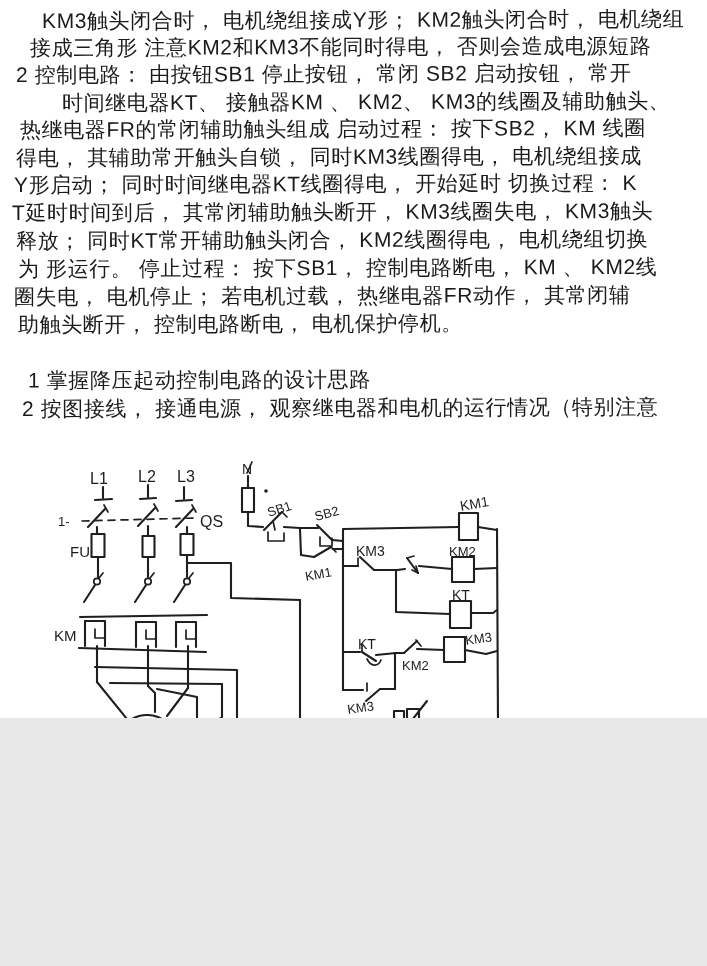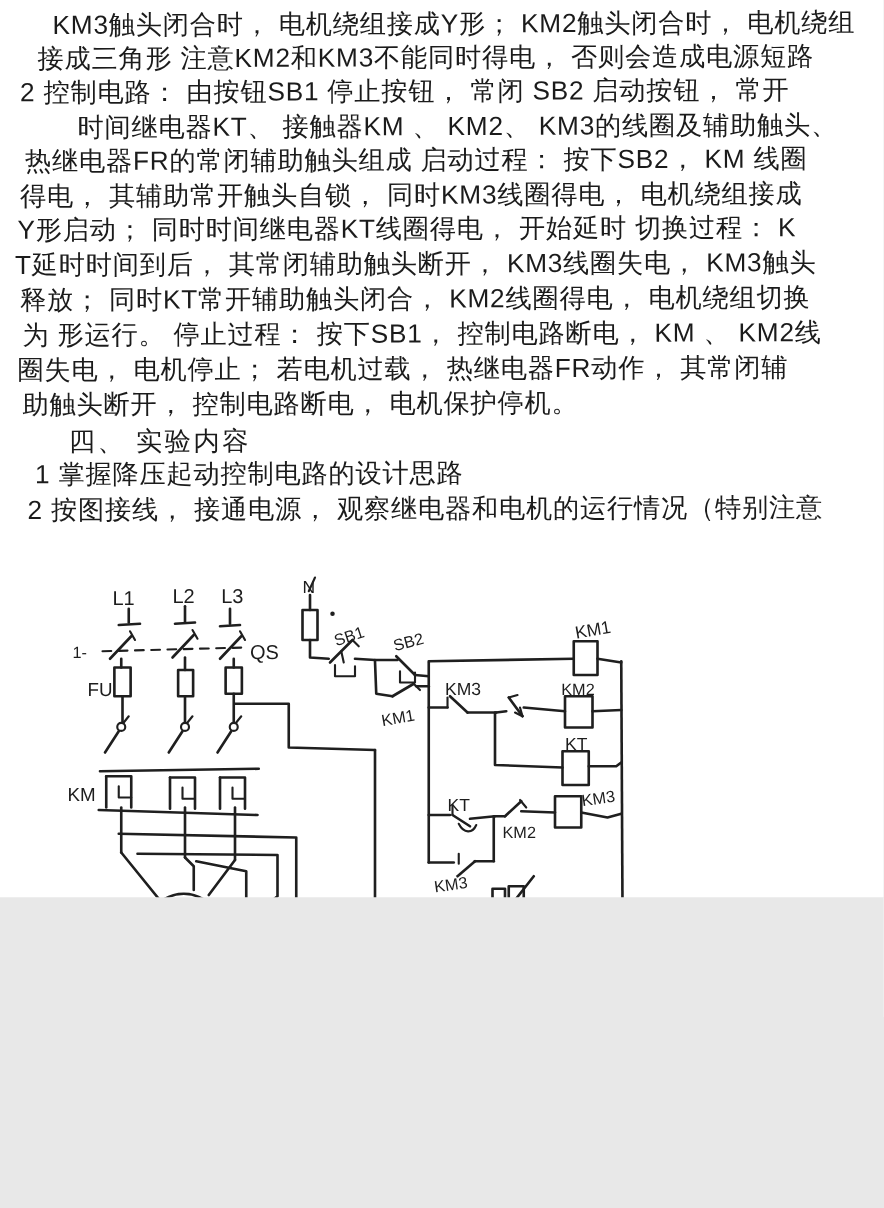--- a/index.html
+++ b/index.html
@@ -27,21 +27,20 @@
   <div class="hw" style="top:90px;left:62px">时间继电器KT、 接触器KM 、 KM2、 KM3的线圈及辅助触头、</div>
   <div class="hw" style="top:117px;left:20px">热继电器FR的常闭辅助触头组成 启动过程： 按下SB2， KM 线圈</div>
   <div class="hw" style="top:145px;left:16px">得电， 其辅助常开触头自锁， 同时KM3线圈得电， 电机绕组接成</div>
   <div class="hw" style="top:172px;left:14px">Y形启动； 同时时间继电器KT线圈得电， 开始延时 切换过程： K</div>
   <div class="hw" style="top:200px;left:12px">T延时时间到后， 其常闭辅助触头断开， KM3线圈失电， KM3触头</div>
   <div class="hw" style="top:228px;left:16px">释放； 同时KT常开辅助触头闭合， KM2线圈得电， 电机绕组切换</div>
   <div class="hw" style="top:256px;left:18px">为 形运行。   停止过程： 按下SB1， 控制电路断电， KM 、 KM2线</div>
   <div class="hw" style="top:284px;left:14px">圈失电， 电机停止； 若电机过载， 热继电器FR动作， 其常闭辅</div>
   <div class="hw" style="top:312px;left:18px">助触头断开， 控制电路断电， 电机保护停机。</div>
 
-  <div class="hw head" style="top:342px;left:55px">四、 实验内容</div>
   <div class="hw" style="top:368px;left:28px">1  掌握降压起动控制电路的设计思路</div>
   <div class="hw" style="top:396px;left:22px">2 按图接线， 接通电源， 观察继电器和电机的运行情况（特别注意</div>
 
   <svg class="diagram" viewBox="0 0 707 966">
 
     <text class="lbl" x="90" y="484" font-size="16">L1</text>
     <text class="lbl" x="138" y="482" font-size="16">L2</text>
     <text class="lbl" x="177" y="482" font-size="16">L3</text>
 
     <g>

